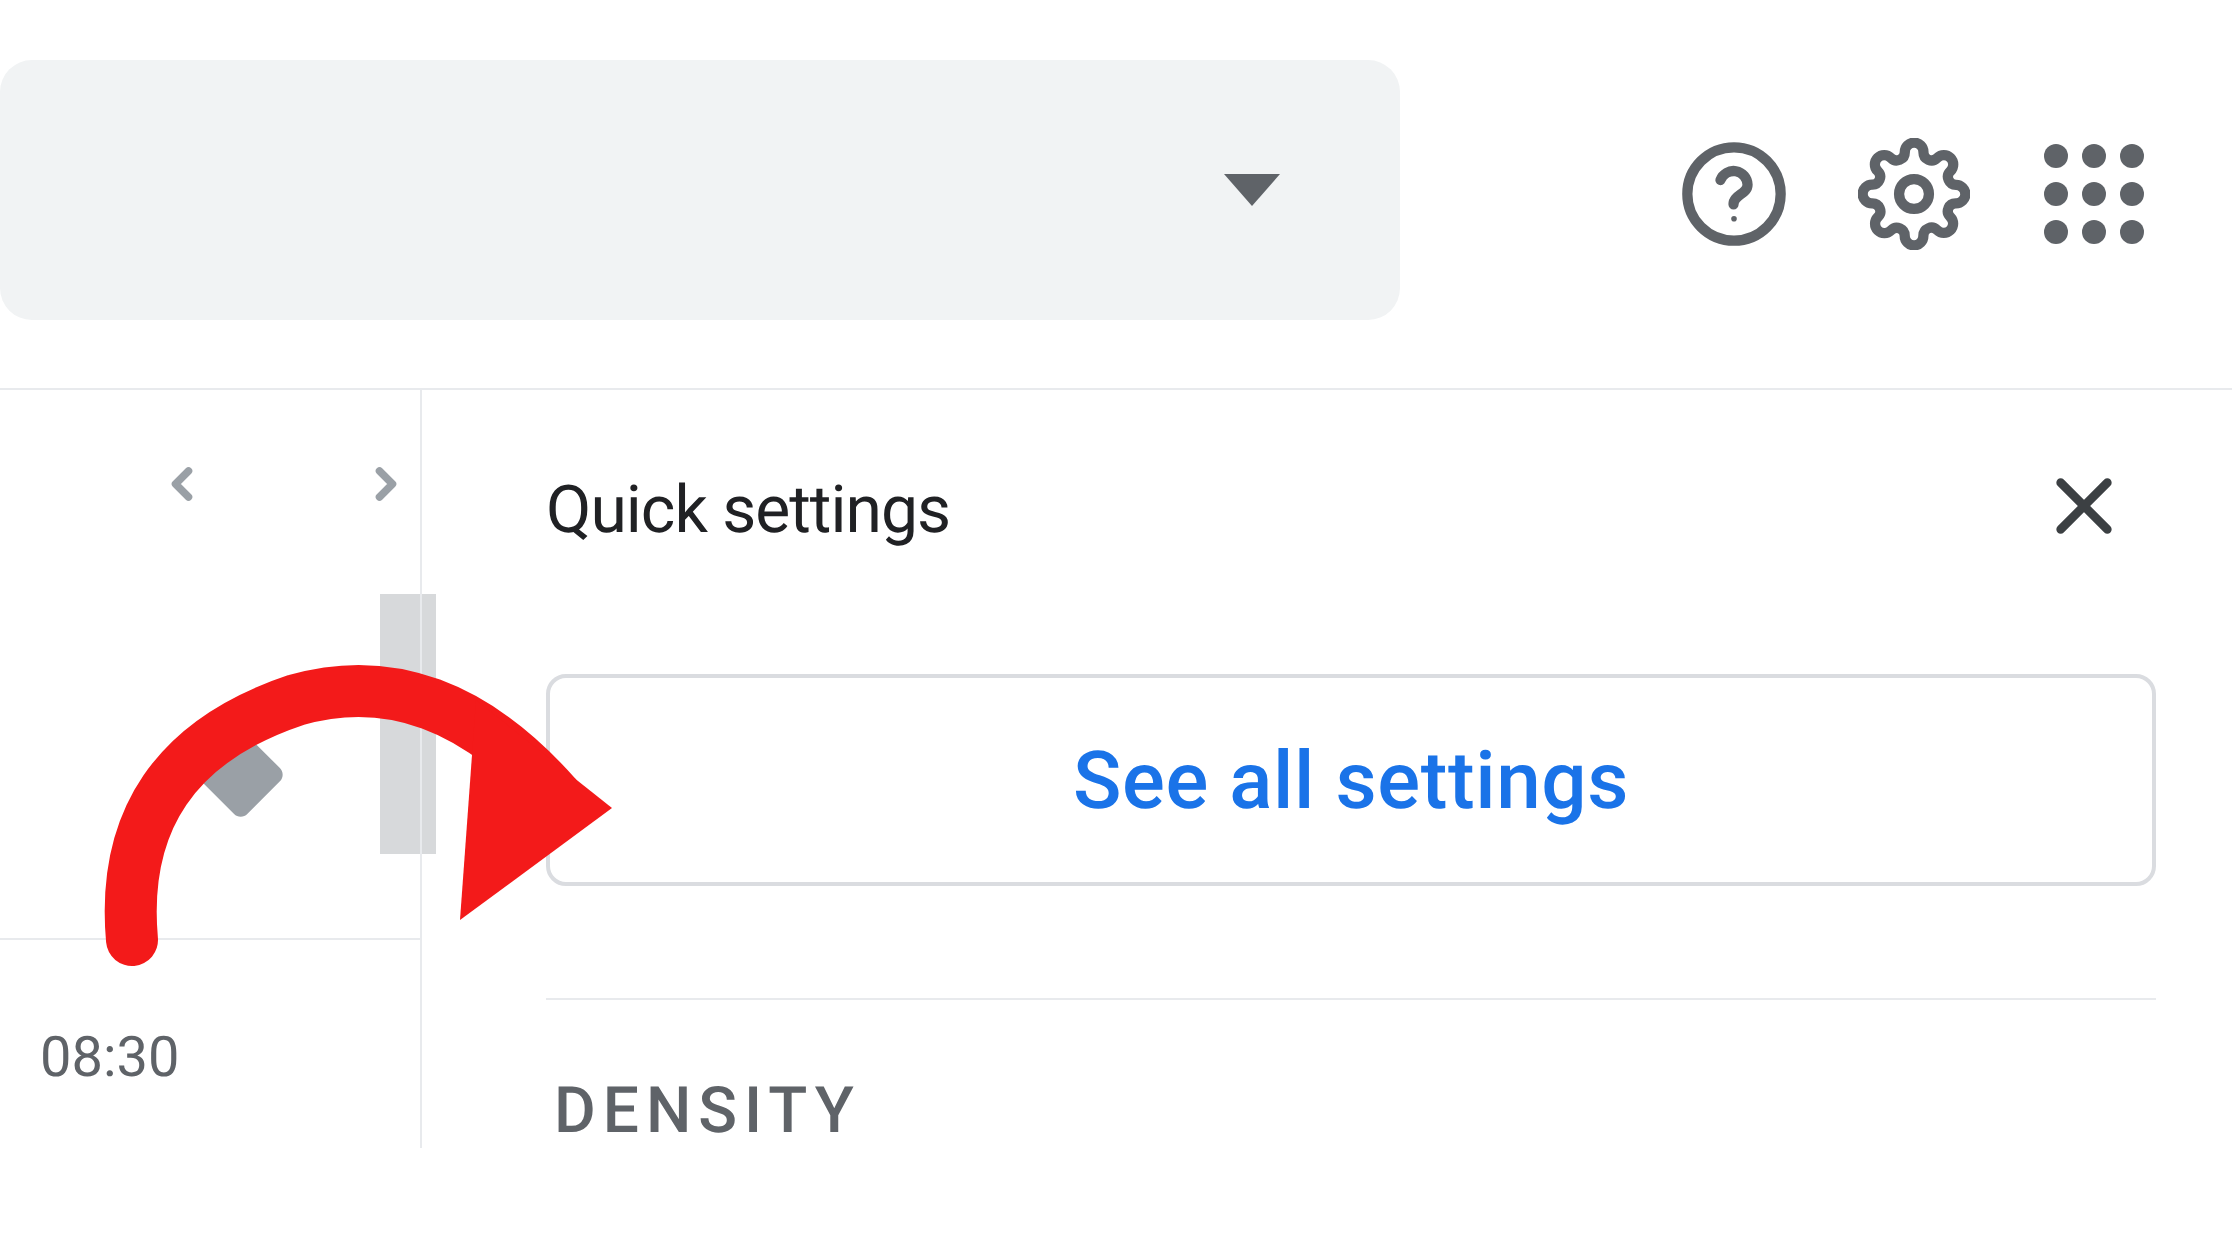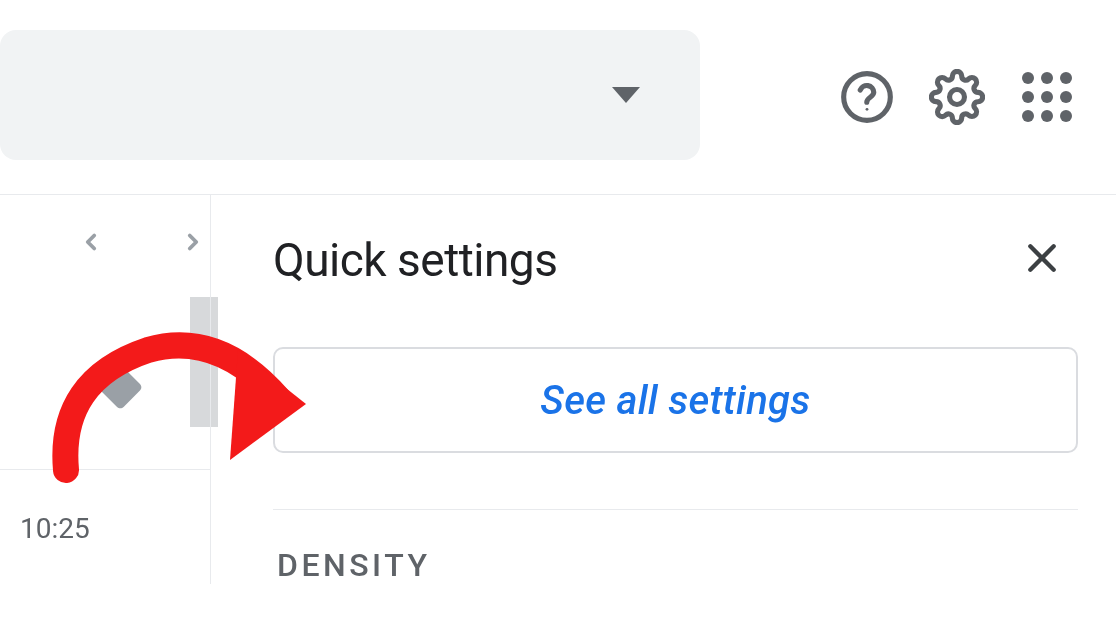--- a/index.html
+++ b/index.html
@@ -120,21 +120,21 @@
       padding: 0;
       position: relative;
     }
     .panel-header {
       display: flex;
       align-items: center;
       justify-content: space-between;
       padding: 38px 54px 0 62px;
     }
     .panel-title {
-      font-size: 46px;
+      font-size: 33px;
       color: #202124;
       font-weight: 400;
       letter-spacing: -0.5px;
     }
     .close-btn {
       cursor: pointer;
       color: #3c4043;
     }
     .see-all-btn {
       margin: 60px 38px 0 62px;
@@ -142,21 +142,20 @@
       border-radius: 10px;
       height: 106px;
       display: flex;
       align-items: center;
       justify-content: center;
       font-size: 40px;
       color: #1a73e8;
       font-weight: 500;
       cursor: pointer;
       letter-spacing: 0.3px;
-      font-style: italic;
     }
     .section-divider {
       border-top: 1px solid #e8eaed;
       margin: 56px 38px 0 62px;
     }
     .section-label {
       padding: 36px 0 0 66px;
       font-size: 32px;
       color: #5f6368;
       font-weight: 500;
@@ -223,21 +222,21 @@
       </span>
     </div>
     <div class="tag-row">
       <div class="scrollbar-thumb"></div>
       <div class="tag-icon-wrap">
         <svg width="56" height="56" viewBox="0 0 24 24" fill="#9aa0a6">
           <path d="M21.41 11.58l-9-9C12.05 2.22 11.55 2 11 2H4c-1.1 0-2 .9-2 2v7c0 .55.22 1.05.59 1.42l9 9c.36.36.86.58 1.41.58.55 0 1.05-.22 1.41-.59l7-7c.37-.36.59-.86.59-1.41 0-.55-.23-1.06-.59-1.42zM5.5 7C4.67 7 4 6.33 4 5.5S4.67 4 5.5 4 7 4.67 7 5.5 6.33 7 5.5 7z"></path>
         </svg>
       </div>
     </div>
-    <div class="time-row">10:25</div>
+    <div class="time-row">08:30</div>
   </div>
 
   <div class="panel">
     <div class="panel-header">
       <div class="panel-title">Quick settings</div>
       <div class="close-btn">
         <svg width="40" height="40" viewBox="0 0 24 24" fill="none" stroke="#3c4043" stroke-width="2.6" stroke-linecap="round">
           <line x1="5" y1="5" x2="19" y2="19"></line>
           <line x1="19" y1="5" x2="5" y2="19"></line>
         </svg>

